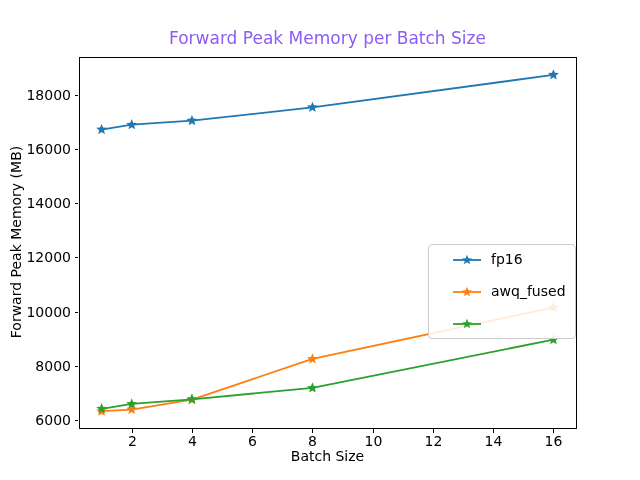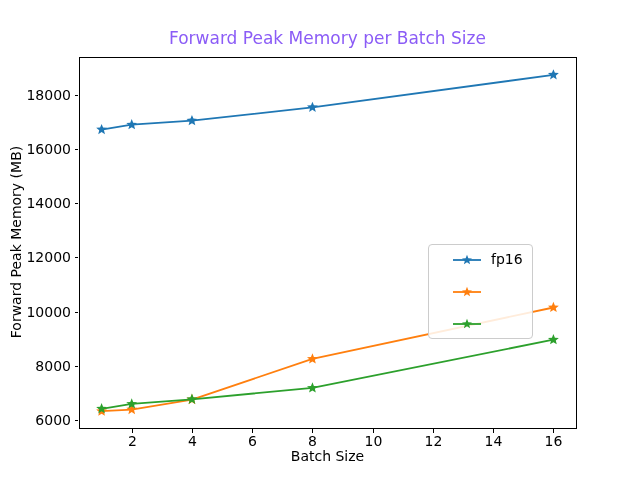--- a/index.html
+++ b/index.html
@@ -115,20 +115,21 @@
           <line x1="1" y1="7" x2="29" y2="7" stroke="#1f77b4" stroke-width="1.8"></line>
           <path d="M15.00,1.80L16.35,5.14L19.95,5.39L17.19,7.71L18.06,11.21L15.00,9.30L11.94,11.21L12.81,7.71L10.05,5.39L13.65,5.14Z" fill="#1f77b4"></path>
         </svg>
         <span class="legend-label">fp16</span>
       </div>
       <div class="legend-row">
         <svg width="30" height="14">
           <line x1="1" y1="7" x2="29" y2="7" stroke="#ff7f0e" stroke-width="1.8"></line>
           <path d="M15.00,1.80L16.35,5.14L19.95,5.39L17.19,7.71L18.06,11.21L15.00,9.30L11.94,11.21L12.81,7.71L10.05,5.39L13.65,5.14Z" fill="#ff7f0e"></path>
         </svg>
+        <span class="legend-label">awq_fused</span>
       </div>
       <div class="legend-row">
         <svg width="30" height="14">
           <line x1="1" y1="7" x2="29" y2="7" stroke="#2ca02c" stroke-width="1.8"></line>
           <path d="M15.00,1.80L16.35,5.14L19.95,5.39L17.19,7.71L18.06,11.21L15.00,9.30L11.94,11.21L12.81,7.71L10.05,5.39L13.65,5.14Z" fill="#2ca02c"></path>
         </svg>
       </div>
     </div>
 </div>
 

